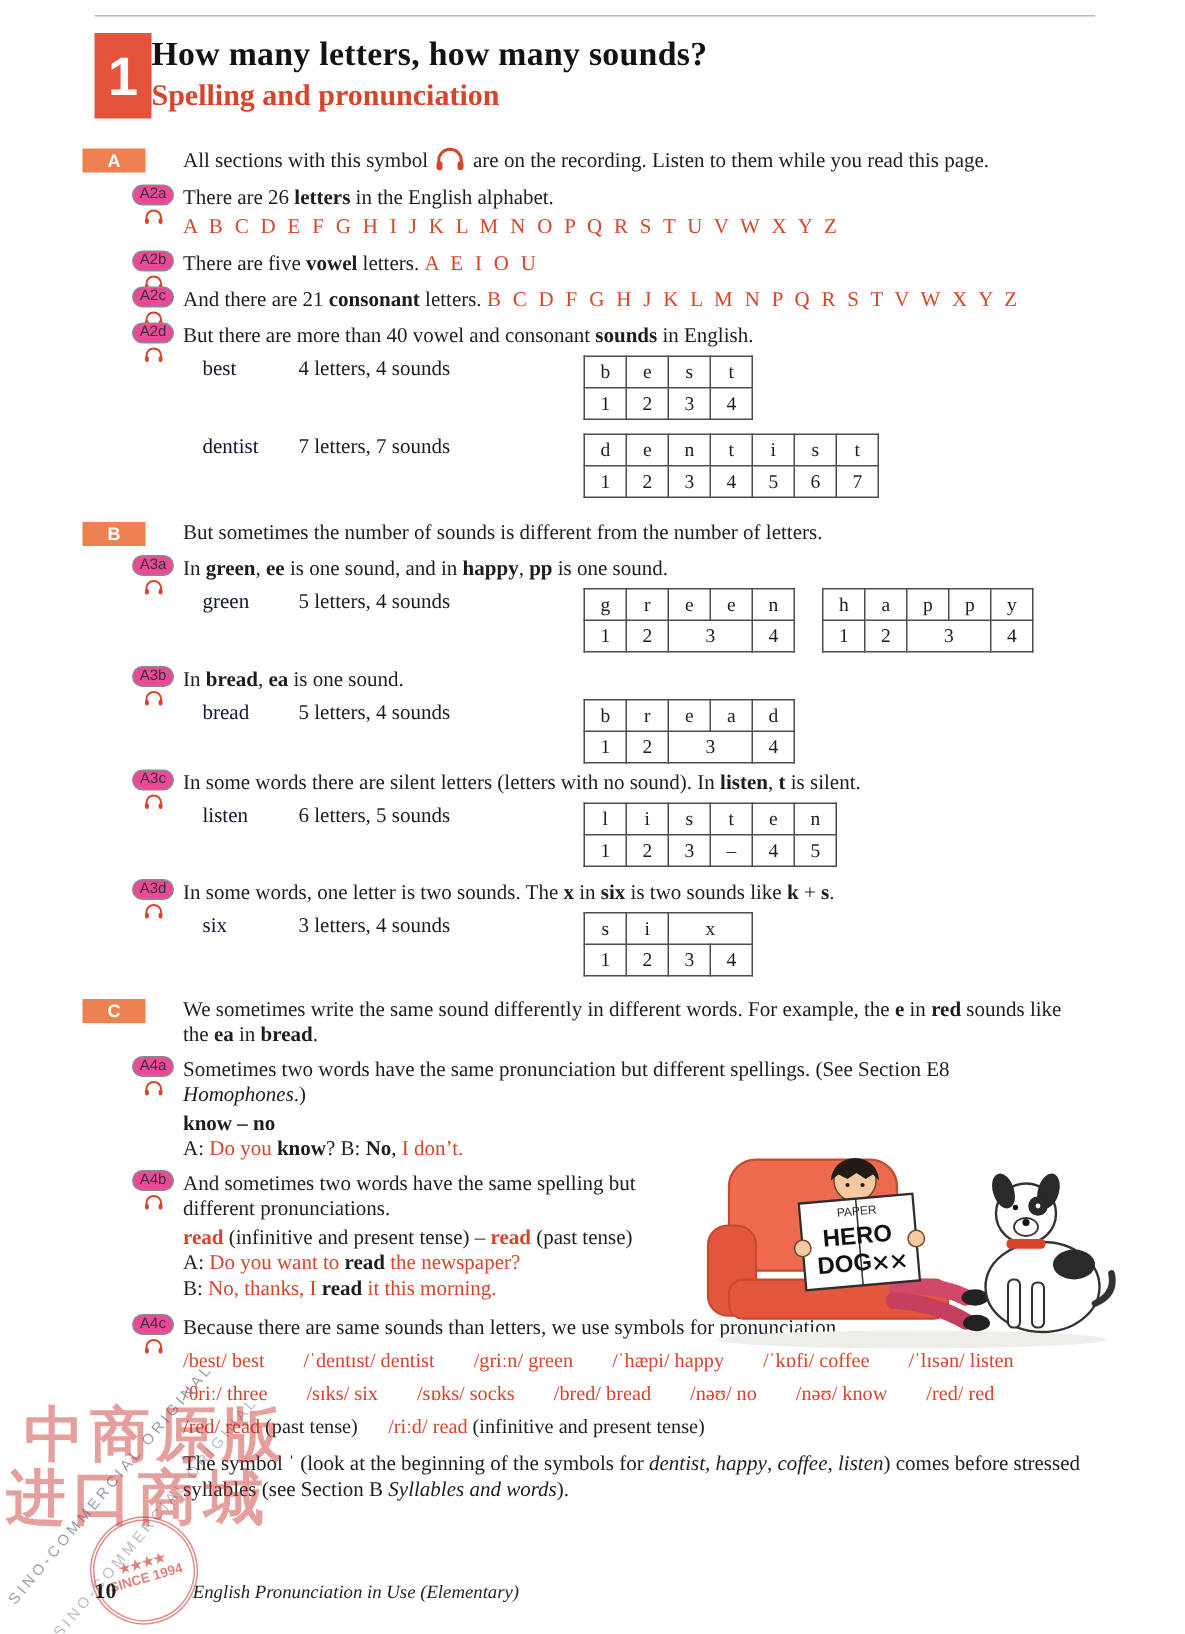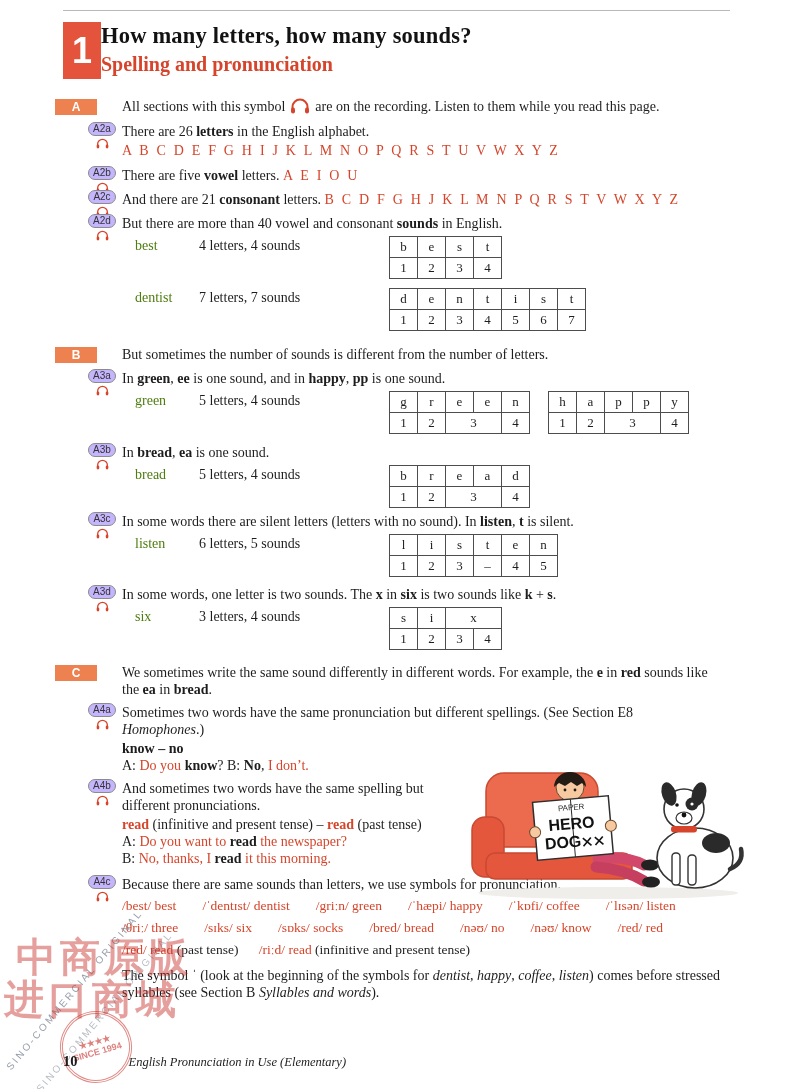--- a/index.html
+++ b/index.html
@@ -38,29 +38,29 @@
   .r{color:#d6452b;}
   .rb{color:#d6452b;font-weight:bold;}
   .i{font-style:italic;}
   .sp{letter-spacing:2.2px;}
   .alpha{line-height:19px;margin-top:1px;}
   .pair{margin-top:2px;}
 
   
   .badge{position:absolute;left:-37px;top:-1px;width:34px;display:flex;flex-direction:column;align-items:center;}
   .badge-label{display:inline-block;border:1px solid #8b8b8b;border-radius:8px;padding:0 4px;
-               font:10px "Liberation Sans",sans-serif;color:#333;background:#c4b5fd;line-height:12px;}
+               font:10px "Liberation Sans",sans-serif;color:#333;background:#ec4899;line-height:12px;}
   .hp-slot svg{display:block;width:13px;height:11px;margin-top:2px;}
   .hp-inline{display:inline-block;vertical-align:-3px;margin:0 5px;}
   .hp-inline svg{width:20px;height:16px;margin-top:0;}
 
   
   .ex-row{display:flex;align-items:flex-start;margin:4px 0 0 13px;}
   #rowDentist{margin-top:9px;}
-  .ex-label{width:64px;color:#4d7c0f;padding-top:2px;}
+  .ex-label{width:64px;color:#0f172a;padding-top:2px;}
   .ex-desc{width:190px;padding-top:2px;}
   .ex-tables{display:flex;gap:18px;}
   .ltable{border-collapse:collapse;font-size:13px;}
   .ltable td{border:1px solid #4d4d4d;width:27px;height:20px;text-align:center;padding:0;}
 
   
   .phon{display:flex;gap:26px;margin:3px 0 0;line-height:19px;font-size:13.5px;white-space:nowrap;}
   .phon-wrap{display:block;white-space:pre-wrap;}
 
   

